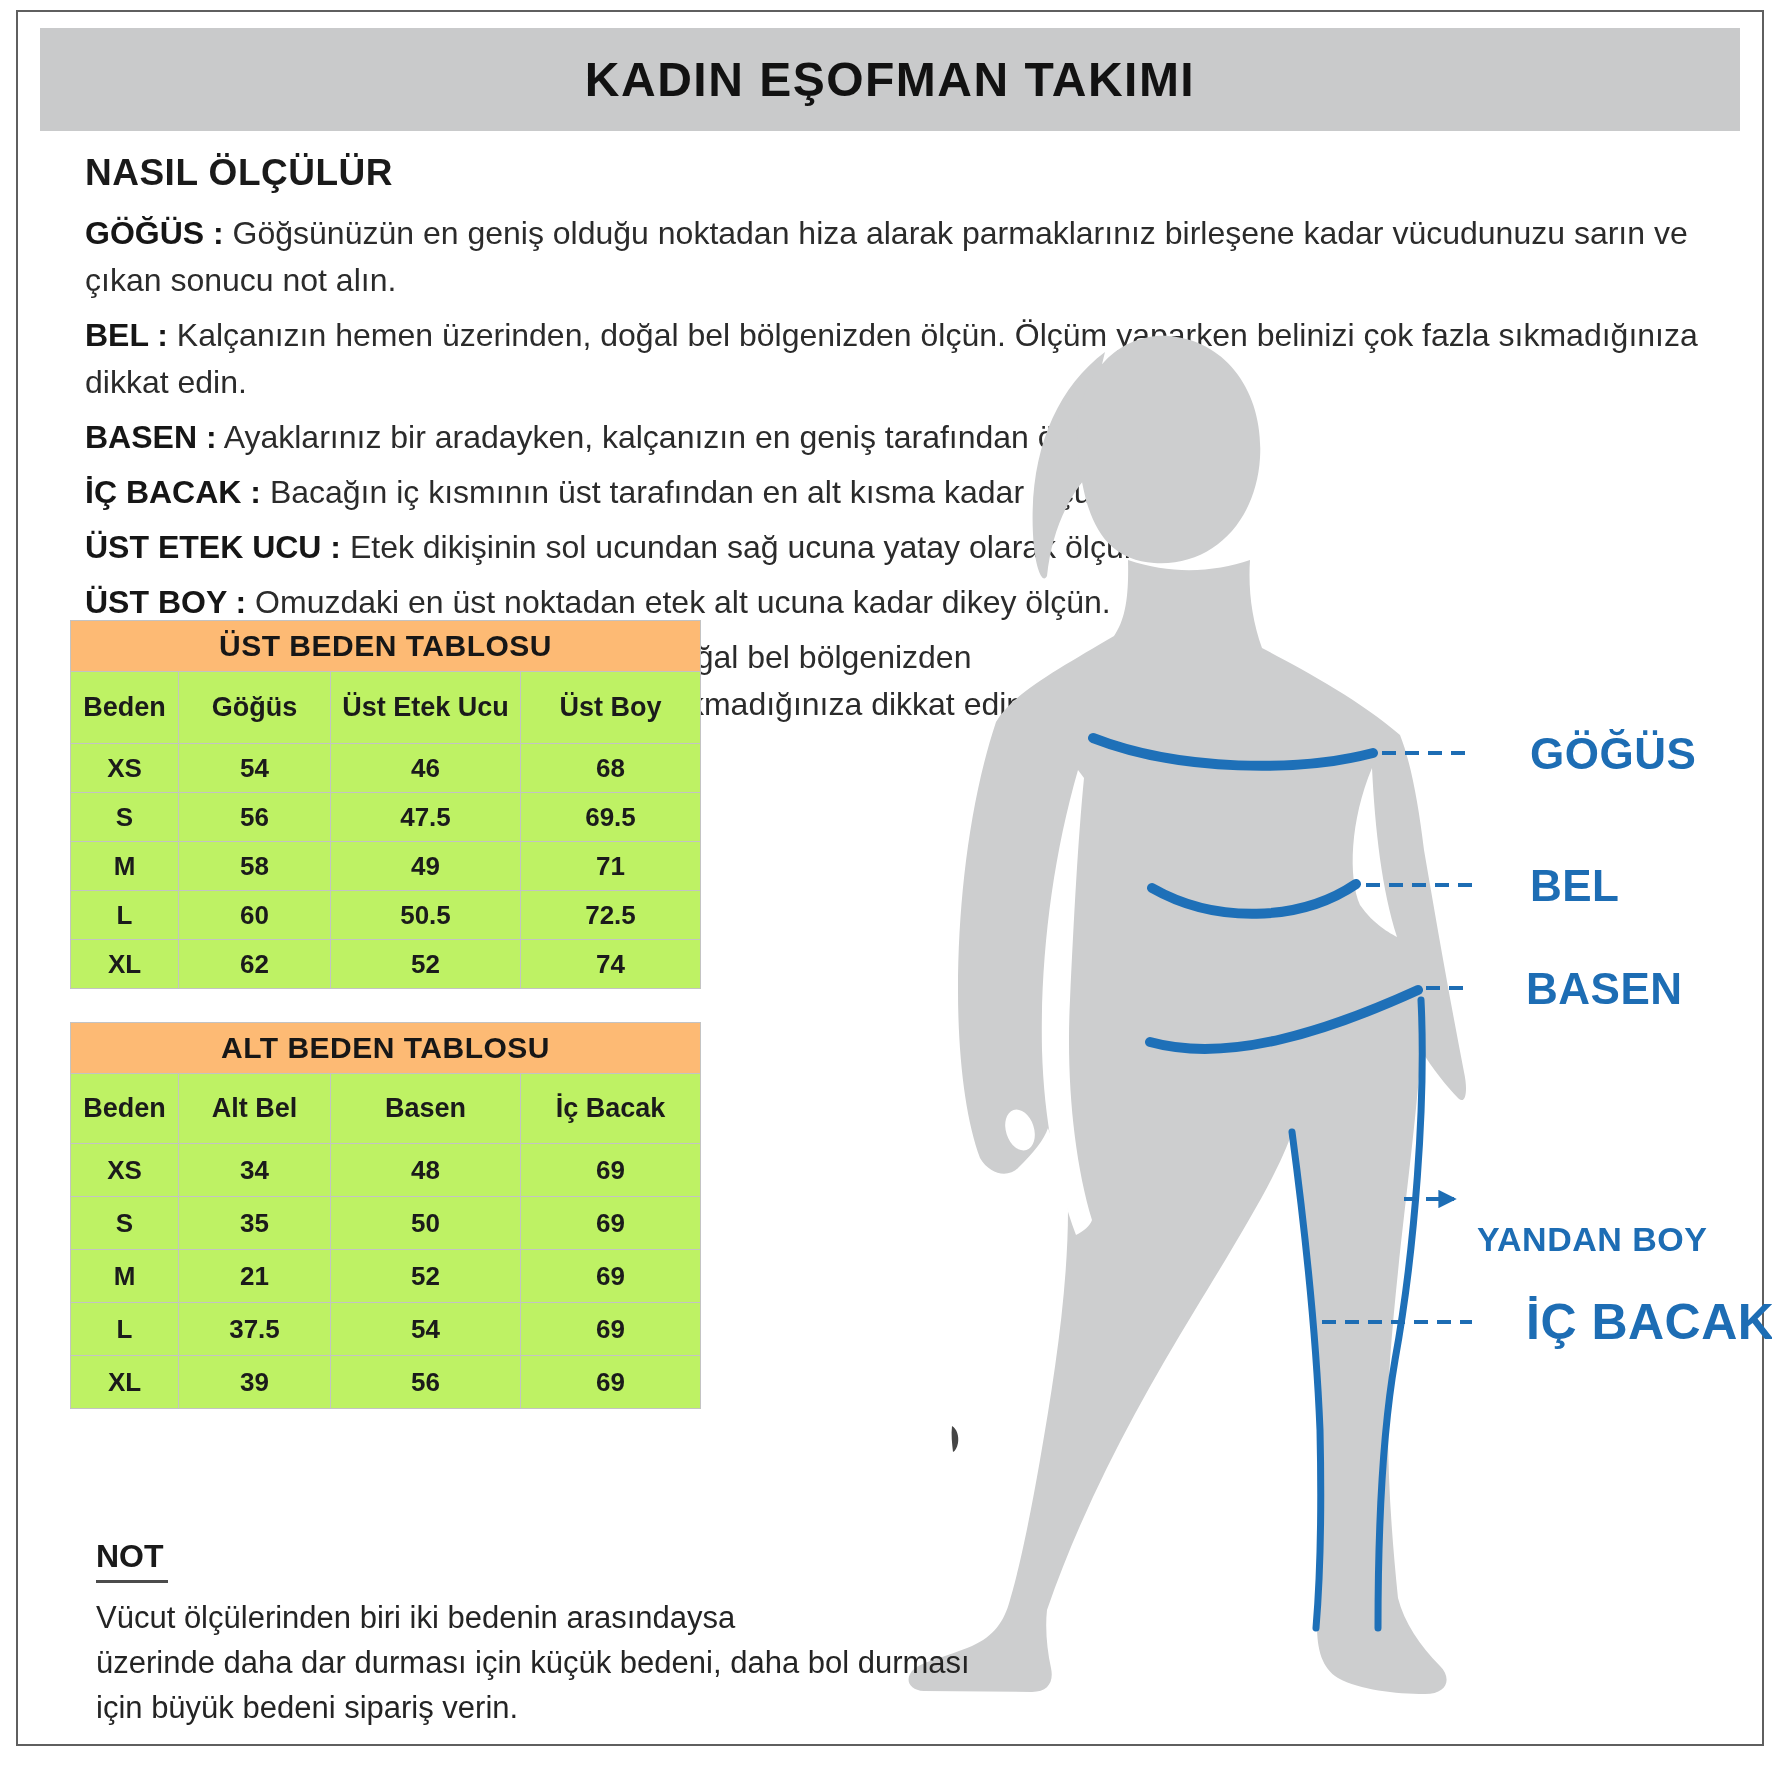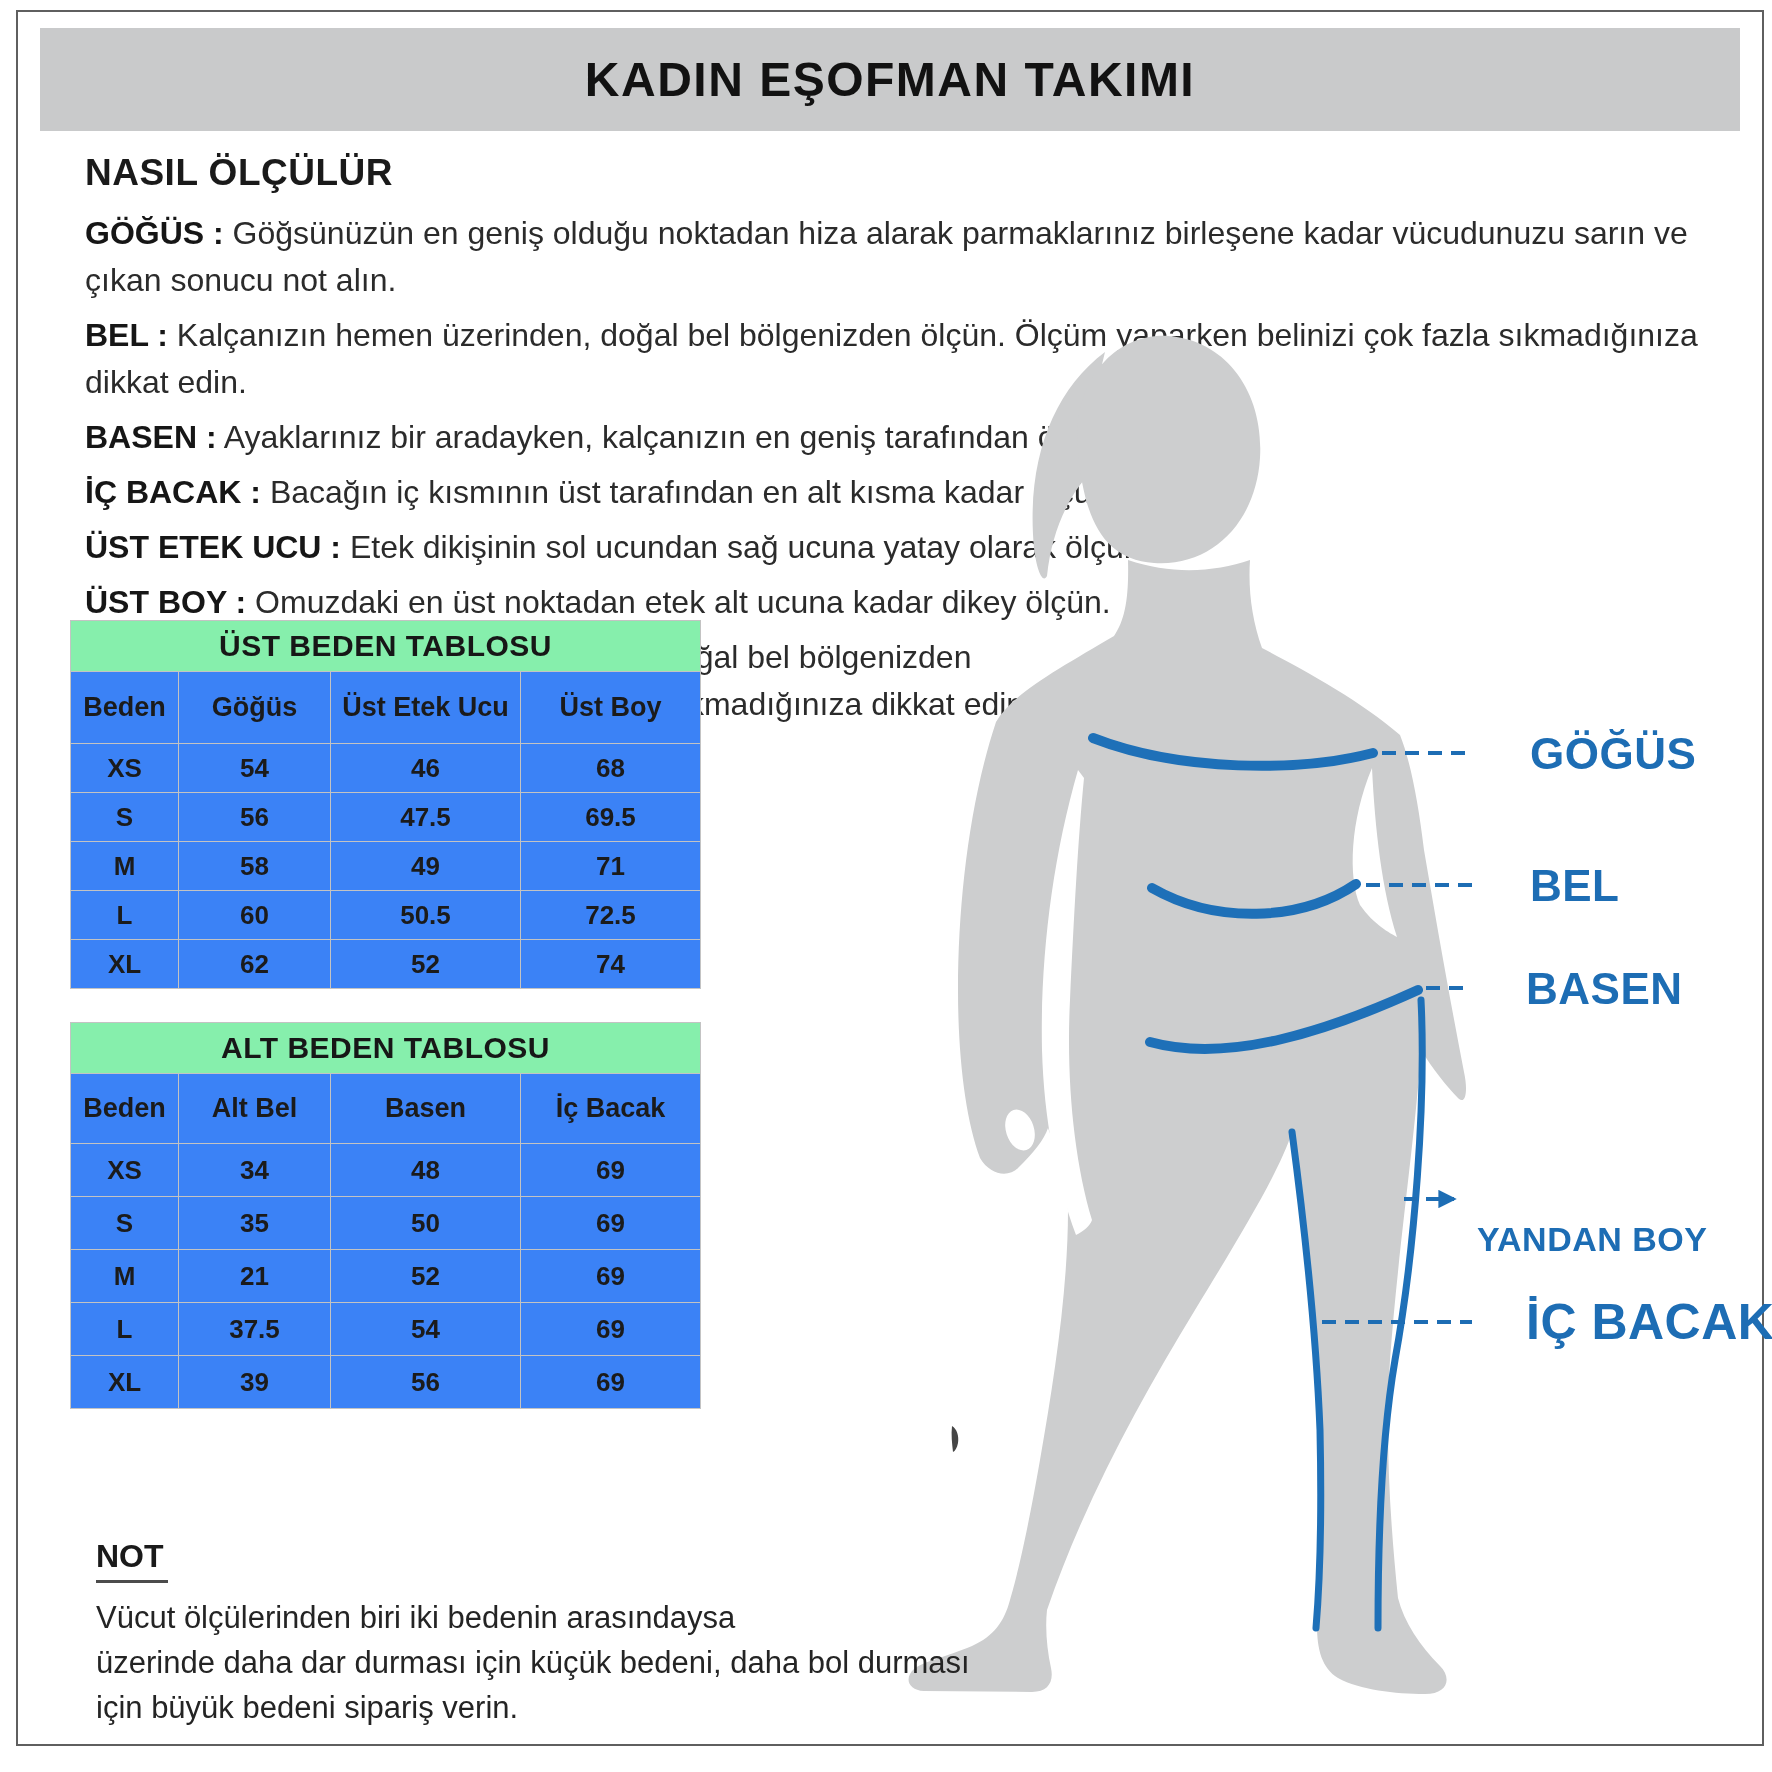--- a/index.html
+++ b/index.html
@@ -21,26 +21,26 @@
   }
   
   .howto{left:85px;top:152px;width:1650px;}
   .howto h2{margin:0 0 16px 0;font-size:37px;font-weight:700;color:#1a1a1a;letter-spacing:.5px;}
   .howto p{margin:0 0 8px 0;font-size:32px;line-height:47px;color:#2b2b2b;}
   .howto p b{color:#161616;}
   .howto p.wrap{width:970px;}
   
   .size-table{border-collapse:collapse;table-layout:fixed;width:630px;}
   .size-table .tbl-title{
-    background:#86efac;border:1px solid #c3c3c3;text-align:center;
+    background:#fdba74;border:1px solid #c3c3c3;text-align:center;
     font-size:30px;font-weight:700;height:48px;color:#171717;letter-spacing:.5px;
   }
   .size-table th, .size-table td{
     border:1px solid #c3c3c3;text-align:center;vertical-align:middle;
-    font-weight:700;color:#1b1b1b;background:#3b82f6;
+    font-weight:700;color:#1b1b1b;background:#bef264;
   }
   .size-table thead th{font-size:27px;}
   .size-table tbody td{font-size:26px;}
   .tbl1{left:70px;top:620px;}
   .tbl2{left:70px;top:1022px;}
   .tbl1 thead tr.hdr-row{height:72px;}
   .tbl2 thead tr.hdr-row{height:70px;}
   .tbl1 tbody tr{height:49px;}
   .tbl2 tbody tr{height:53px;}
   col.c1{width:108px;} col.c2{width:152px;} col.c3{width:190px;} col.c4{width:180px;}

